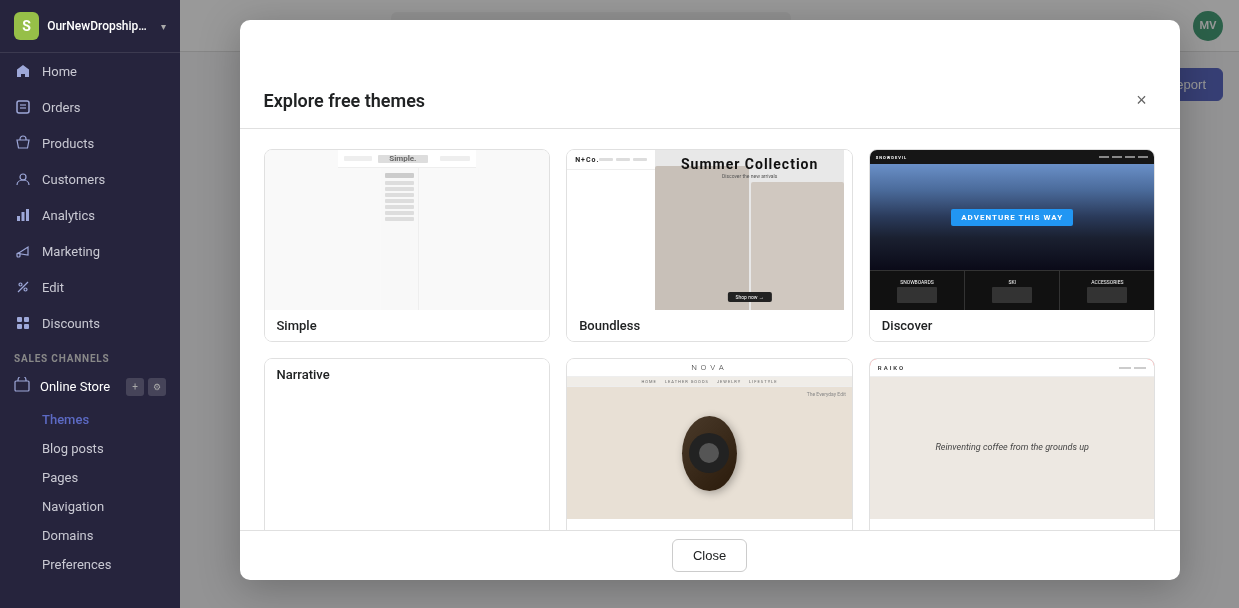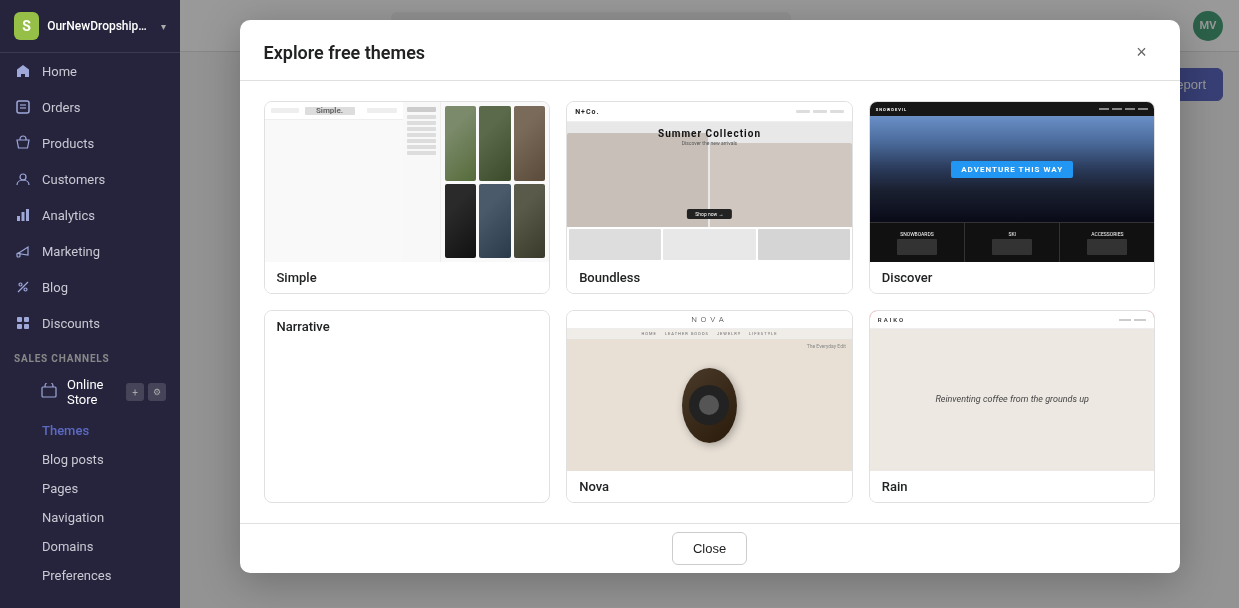--- a/index.html
+++ b/index.html
@@ -73,21 +73,21 @@
     .sidebar-sub.active { color: #5c6ac4; font-weight: 500; }
     .online-store-item {
       display: flex;
       align-items: center;
       justify-content: space-between;
       padding: 9px 14px;
       color: #fff;
       font-size: 13px;
       cursor: pointer;
     }
-    .online-store-item .left { display: flex; align-items: center; gap: 10px; margin-left: 27px; }
+    .online-store-item .left { display: flex; align-items: center; gap: 10px; }
     .online-store-item .actions { display: flex; gap: 4px; }
     .online-store-item .action-btn {
       width: 18px; height: 18px;
       background: rgba(255,255,255,0.15);
       border-radius: 3px;
       display: flex; align-items: center; justify-content: center;
       font-size: 10px; color: #aaa;
     }
 
     
@@ -152,20 +152,21 @@
       flex-direction: column;
       box-shadow: 0 8px 40px rgba(0,0,0,0.25);
     }
     .modal-header {
       display: flex;
       align-items: center;
       justify-content: space-between;
       padding: 18px 24px 14px;
       border-bottom: 1px solid #e0e0e0;
       flex-shrink: 0;
+      margin-top: 48px;
     }
     .modal-title {
       font-size: 18px;
       font-weight: 600;
       color: #202223;
     }
     .close-btn {
       width: 28px; height: 28px;
       border: none; background: none; cursor: pointer;
       font-size: 18px; color: #666;
@@ -316,21 +317,21 @@
     <span style="color:#c9c9d3; font-size:13px;">Marketing</span>
   </div>
   <div class="sidebar-item">
     <span class="icon">
       <svg width="16" height="16" viewBox="0 0 16 16" fill="none">
           <circle cx="5.5" cy="5.5" r="1.5" stroke="#9ea8d9" stroke-width="1.2" fill="none"></circle>
           <circle cx="10.5" cy="10.5" r="1.5" stroke="#9ea8d9" stroke-width="1.2" fill="none"></circle>
           <line x1="3" y1="13" x2="13" y2="3" stroke="#9ea8d9" stroke-width="1.2"></line>
         </svg>
     </span>
-    <span>Blog</span>
+    <span>Edit</span>
   </div>
   <div class="sidebar-item">
     <span class="icon">
       <svg width="16" height="16" viewBox="0 0 16 16" fill="none">
           <rect x="2" y="2" width="5" height="5" rx="1" fill="#9ea8d9"></rect>
           <rect x="9" y="2" width="5" height="5" rx="1" fill="#9ea8d9"></rect>
           <rect x="2" y="9" width="5" height="5" rx="1" fill="#9ea8d9"></rect>
           <rect x="9" y="9" width="5" height="5" rx="1" fill="#9ea8d9"></rect>
         </svg>
     </span>
@@ -389,21 +390,21 @@
       <div class="modal-header">
         <span class="modal-title">Explore free themes</span>
         <button class="close-btn">×</button>
       </div>
 
       <div class="modal-body">
         <div class="themes-grid">
 
           <div class="theme-card">
             <div class="theme-image">
-              <div class="theme-simple" style="width:100%; height:100%; display:flex; flex-direction:row;">
+              <div class="theme-simple" style="width:100%; height:100%; display:flex; flex-direction:column;align-items:center;">
                 <div style="background:#fff; height:18px; border-bottom:1px solid #eee; display:flex; align-items:center; padding:0 6px; gap:6px;">
                   <div style="width:28px; height:5px; background:#eee; border-radius:1px;"></div>
                   <div style="width:50px; height:8px; background:#ddd; border-radius:1px; font-size:8px; display:flex; align-items:center; justify-content:center; color:#666; font-weight:700;">Simple.</div>
                   <div style="flex:1;"></div>
                   <div style="width:30px; height:5px; background:#eee; border-radius:1px;"></div>
                 </div>
                 <div style="display:flex; flex:1; overflow:hidden;">
                   <div style="width:38px; background:#f8f8f8; border-right:1px solid #eee; padding:5px 4px; flex-shrink:0;">
                     <div style="height:5px; background:#ccc; border-radius:1px; margin-bottom:3px;"></div>
                     <div style="height:4px; background:#ddd; border-radius:1px; margin-bottom:2px;"></div>
@@ -435,32 +436,32 @@
                     </div>
                   </div>
                 </div>
               </div>
             </div>
             <div class="theme-name">Simple</div>
           </div>
 
           <div class="theme-card">
             <div class="theme-image">
-              <div style="width:100%; height:100%; background:#fff; display:flex; flex-direction:column;">
+              <div style="width:100%; height:100%; background:#fff; display:flex; flex-direction:row;">
                 <div style="height:20px; border-bottom:1px solid #eee; display:flex; align-items:center; justify-content:space-between; padding:0 8px;">
                   <div style="font-size:7px; font-weight:700; letter-spacing:1px; color:#222;">N+Co.</div>
                   <div style="display:flex; gap:3px;">
                     <div style="width:14px; height:3px; background:#ddd; border-radius:1px;"></div>
                     <div style="width:14px; height:3px; background:#ddd; border-radius:1px;"></div>
                     <div style="width:14px; height:3px; background:#ddd; border-radius:1px;"></div>
                   </div>
                 </div>
                 <div style="flex:1; position:relative; overflow:hidden; background:#e8e8e8;">
                   <div style="position:absolute; top:6px; left:0; right:0; text-align:center; z-index:2;">
-                    <div style="font-size:10px; font-weight:700; color:#111; letter-spacing:1px;">Summer Collection</div>
+                    <div style="font-size:14px; font-weight:700; color:#111; letter-spacing:1px;">Summer Collection</div>
                     <div style="font-size:5px; color:#555; margin-top:1px;">Discover the new arrivals</div>
                   </div>
                   <div style="display:grid; grid-template-columns:1fr 1fr; gap:2px; height:100%; align-items:flex-end;">
                     <div style="background:#c8c0b8; height:90%; border-radius:2px 2px 0 0; margin-top:20px;"></div>
                     <div style="background:#d0c8c0; height:80%; border-radius:2px 2px 0 0; margin-top:30px;"></div>
                   </div>
                   <div style="position:absolute; bottom:8px; left:50%; transform:translateX(-50%); background:#222; color:#fff; font-size:5px; padding:2px 8px; border-radius:2px; white-space:nowrap;">Shop now →</div>
                 </div>
                 <div style="height:35px; display:flex; gap:2px; padding:2px;">
                   <div style="flex:1; background:#ddd; border-radius:1px;"></div>

